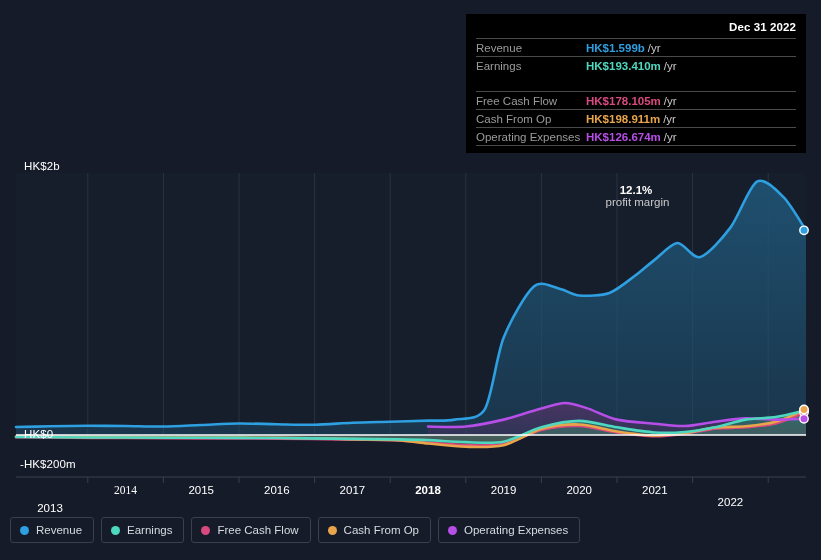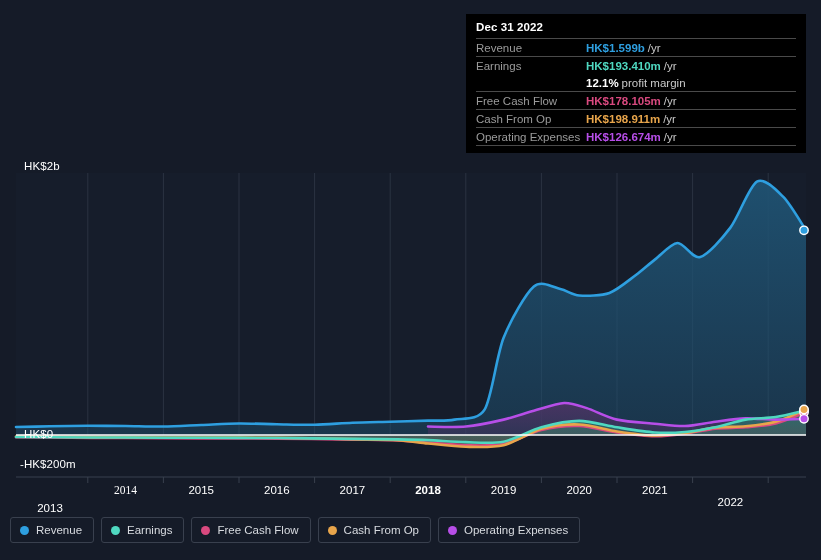--- a/index.html
+++ b/index.html
@@ -39,30 +39,31 @@
     box-sizing:border-box;
     padding:0 10px;
     z-index:40;
   }
   #tooltip .tt-date{
     color:#ffffff;
     font-size:11.5px;
     font-weight:bold;
     padding:7px 0 5px 0;
     letter-spacing:.1px;
+    text-align:right;
   }
   #tooltip .tt-row{
     display:flex;
     align-items:center;
     height:17px;
     border-top:1px solid #4a4a4a;
     font-size:11.5px;
     white-space:nowrap;
   }
-  #tooltip .tt-row.noline{border-top:none;}
+  #tooltip .tt-row.noline{border-top:none;flex-direction:column;}
   #tooltip .tt-name{
     color:#9b9b9b;
     width:110px;
     flex:0 0 110px;
   }
   #tooltip .tt-val{font-weight:bold;}
   #tooltip .tt-unit{color:#c9c9c9;font-weight:normal;margin-left:3px;}
 
   
   #legend{

